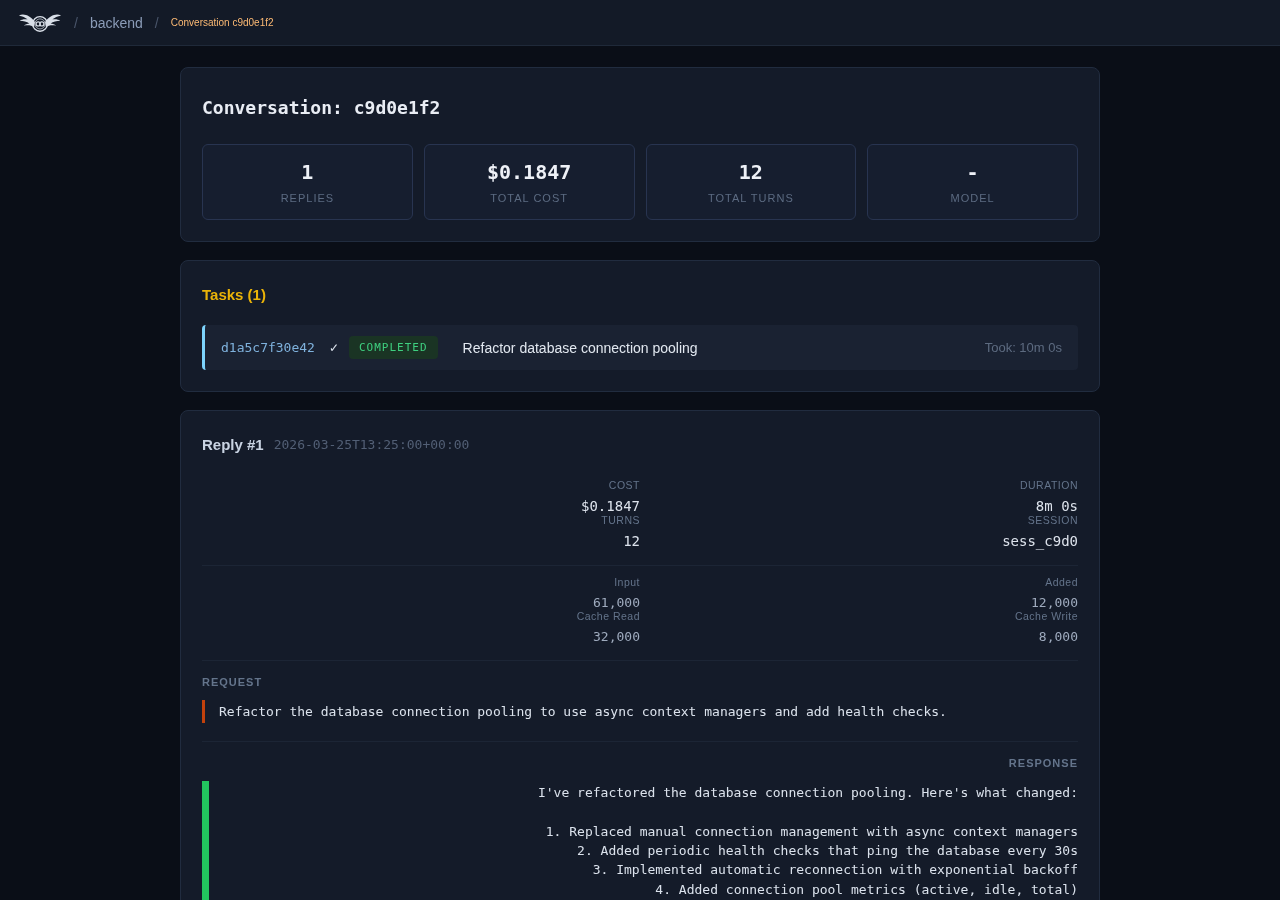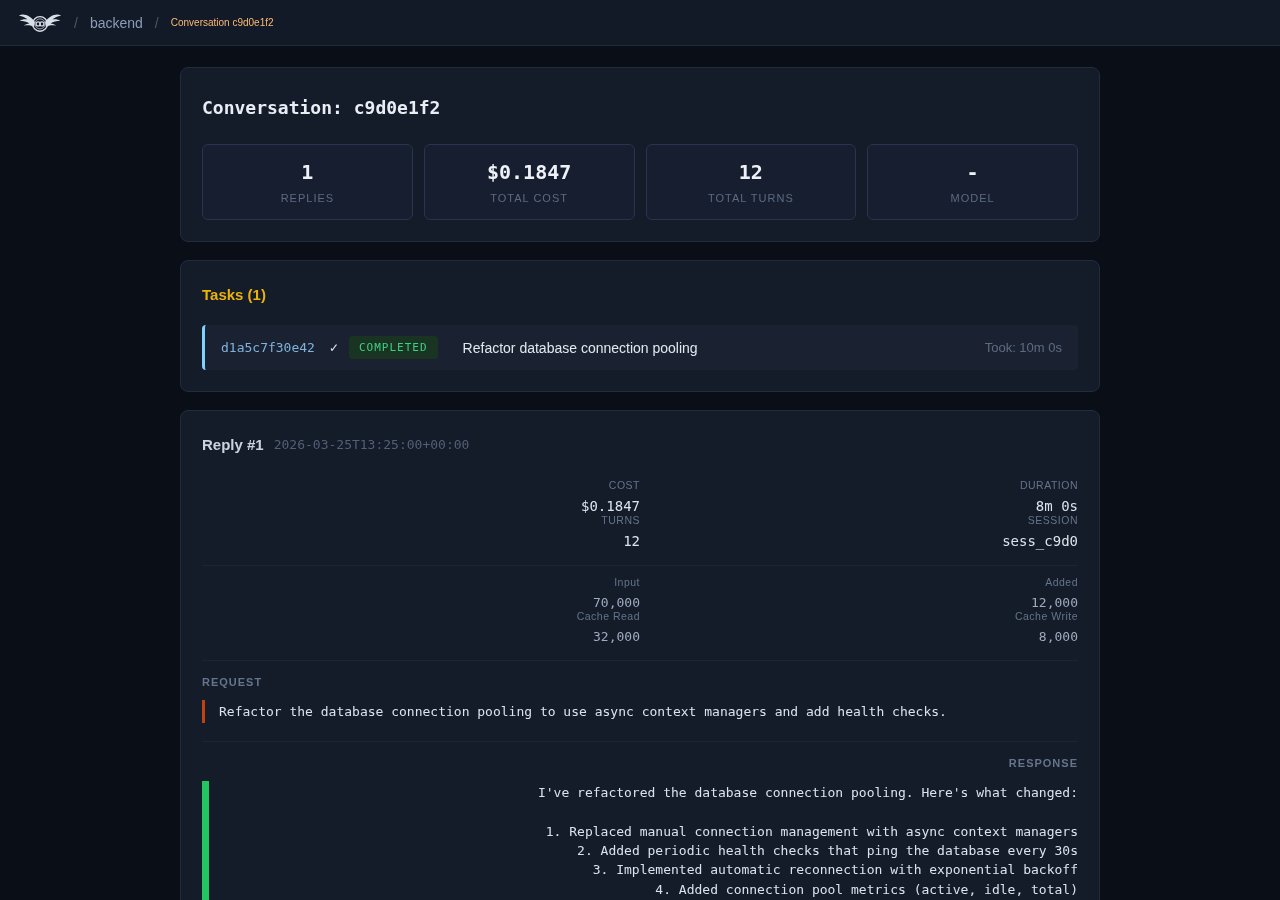--- a/index.html
+++ b/index.html
@@ -231,21 +231,21 @@
       </div>
       <div>
         <div class="meta-label caps">SESSION</div>
         <div class="meta-value">sess_c9d0</div>
       </div>
     </div>
 
     <div class="meta-grid">
       <div>
         <div class="meta-label">Input</div>
-        <div class="meta-value dim">70,000</div>
+        <div class="meta-value dim">61,000</div>
       </div>
       <div>
         <div class="meta-label">Added</div>
         <div class="meta-value dim">12,000</div>
       </div>
       <div>
         <div class="meta-label">Cache Read</div>
         <div class="meta-value dim">32,000</div>
       </div>
       <div>

